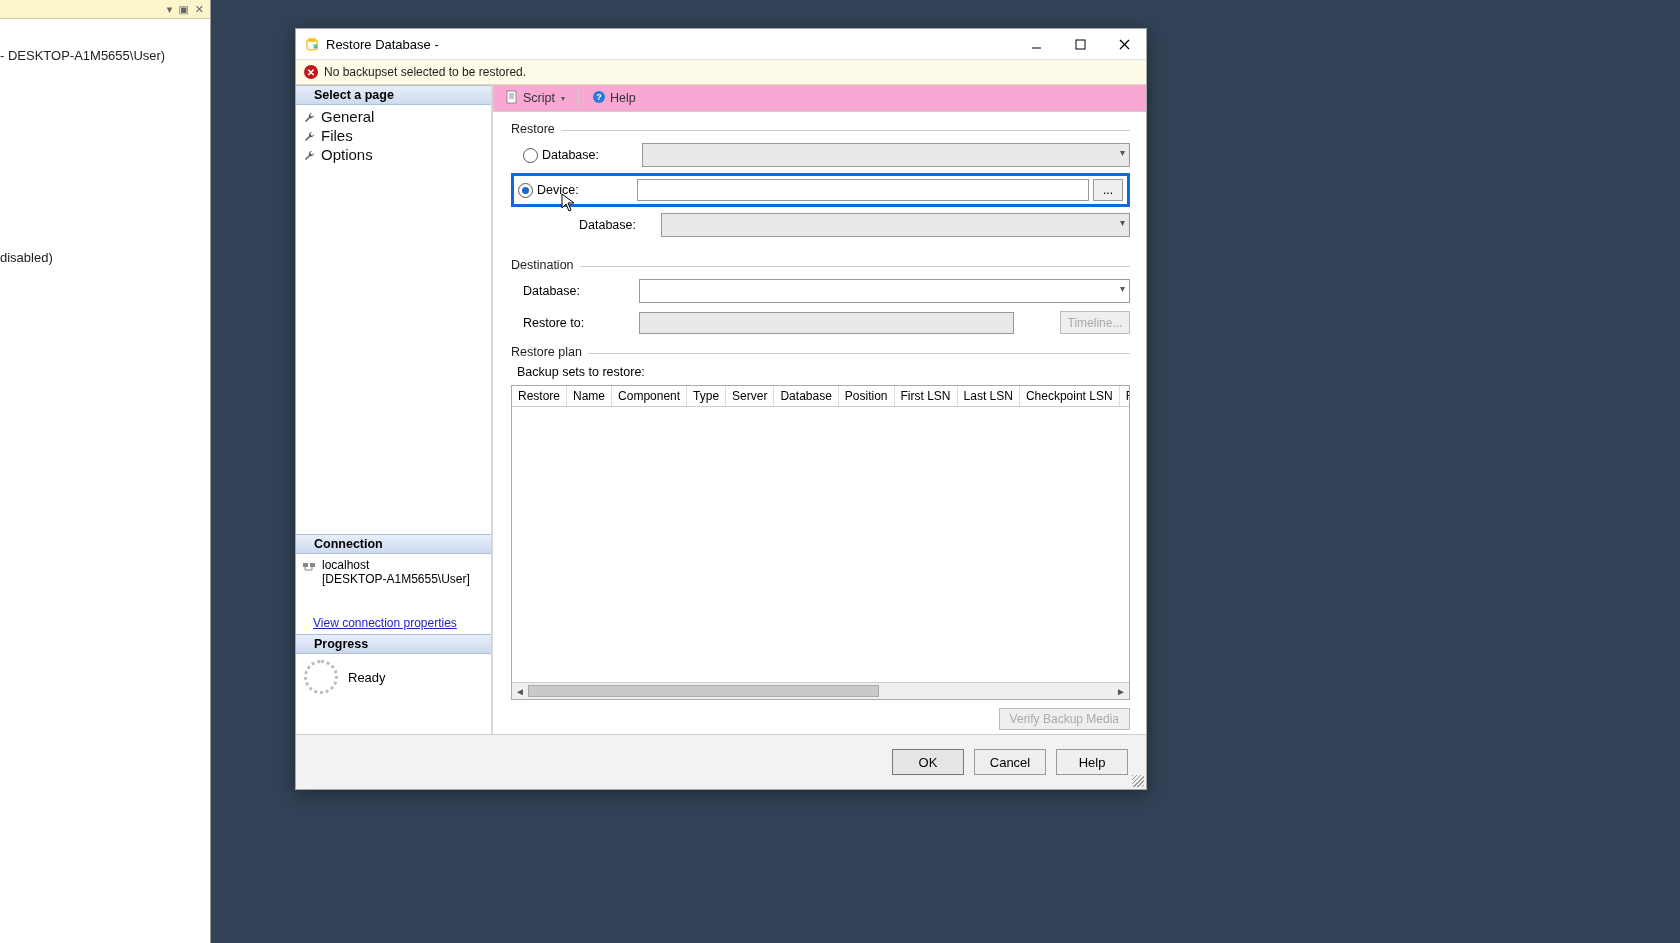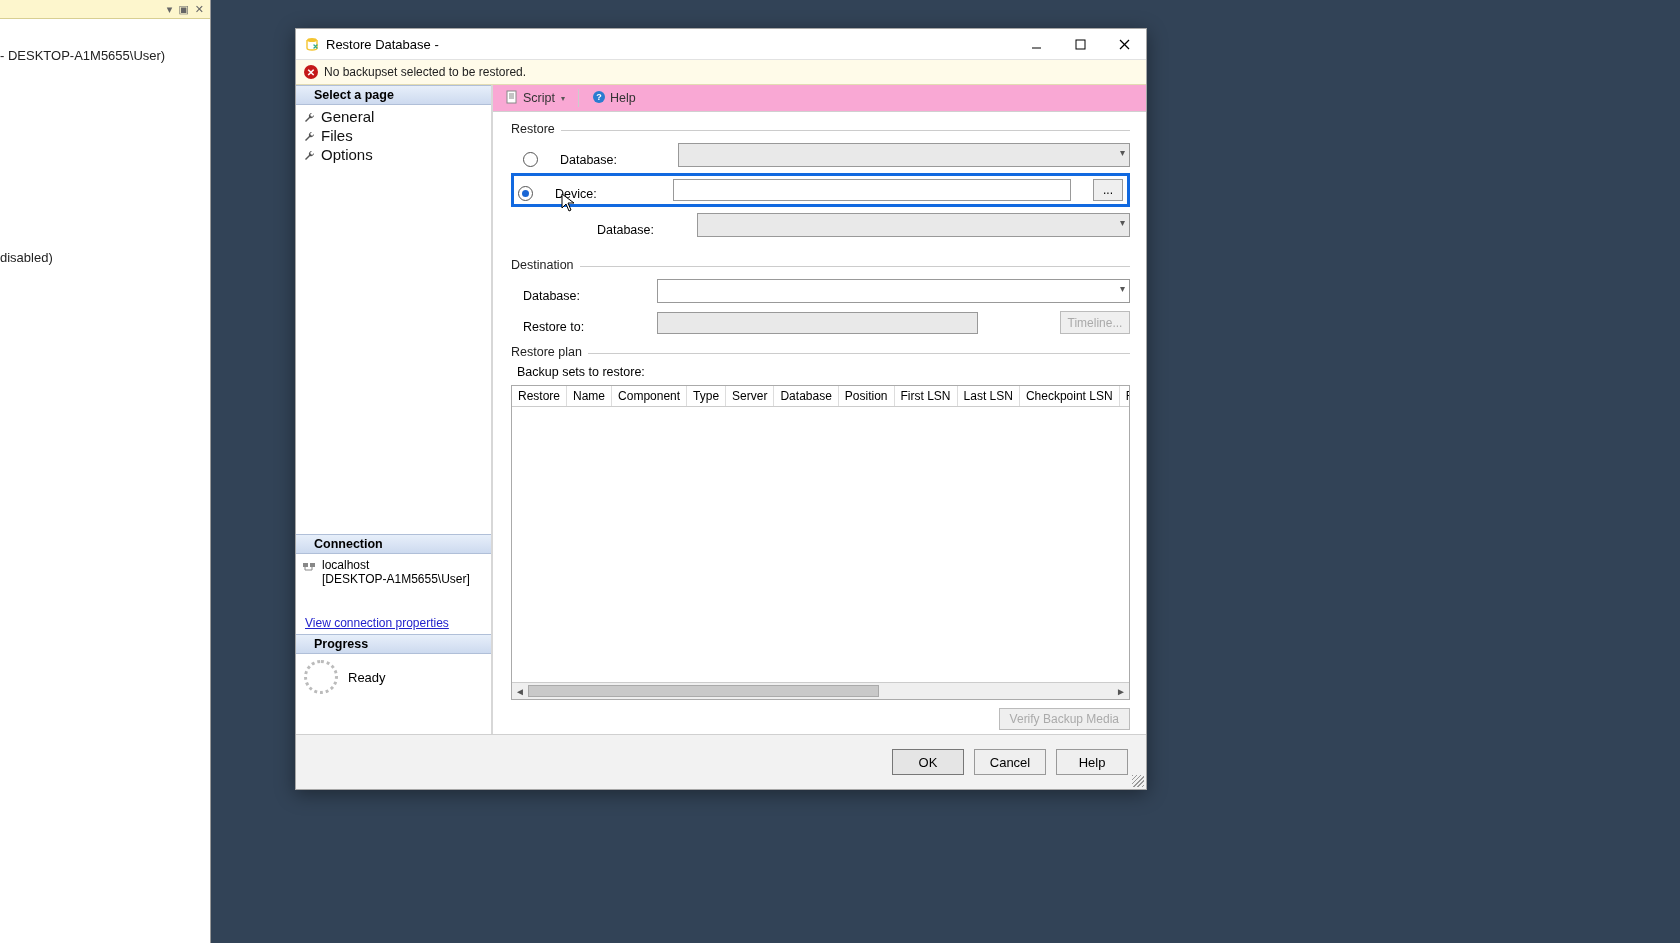--- a/index.html
+++ b/index.html
@@ -115,21 +115,21 @@
 }
 .page-list { padding: 2px 4px 0 4px; }
 .page-item {
   display:flex;align-items:center;gap:5px;
   padding:1px 3px;font-size:15px;color:#111;cursor:default;
 }
 .wrench { width:13px;height:13px;display:inline-block; }
 .spacer-flex { flex:1; }
 .conn-body { padding:4px 6px; font-size:12px; }
 .conn-row { display:flex;gap:6px;align-items:flex-start;margin-bottom:4px; }
-.link { color:#2222cc; text-decoration:underline; cursor:pointer; display:inline-block; margin-top:26px; margin-left:3px; font-size:12px; }
+.link { color:#2222cc; text-decoration:underline; cursor:pointer; display:inline-block; margin-top:26px; margin-left:11px; font-size:12px; }
 .progress-body { display:flex;align-items:center;gap:10px;padding:6px 8px 40px 8px; }
 .spinner {
   width:28px;height:28px;border-radius:50%;
   border:3px dotted #bbb;
 }
 
 
 .rightpanel {
   flex:1;
   display:flex;flex-direction:column;
@@ -154,21 +154,21 @@
 .form-area {
   flex:1; padding:10px 16px 4px 18px; overflow:hidden;
   display:flex;flex-direction:column;gap:2px;
 }
 
 .group-label { font-size:12.5px;color:#222;margin-bottom:2px; }
 .group-line { display:flex;align-items:center; }
 .group-line hr { flex:1;border:none;border-top:1px solid #ccc;margin-left:6px; }
 
 .field-row {
-  display:flex;align-items:flex-end;gap:22px;margin:3px 0 3px 12px;
+  display:flex;align-items:center;gap:4px;margin:3px 0 3px 12px;
   font-size:12.5px;
 }
 .field-row .indent { width:18px; }
 .field-row label { width:96px; }
 .field-row label.sub { margin-left:34px; width:78px; }
 .text-input {
   border:1px solid #999; height:20px; padding:0 4px; font-size:12.5px;
   background:#fff; font-family:inherit;
 }
 .text-input[disabled] { background:#e9e9e9; color:#888; }

